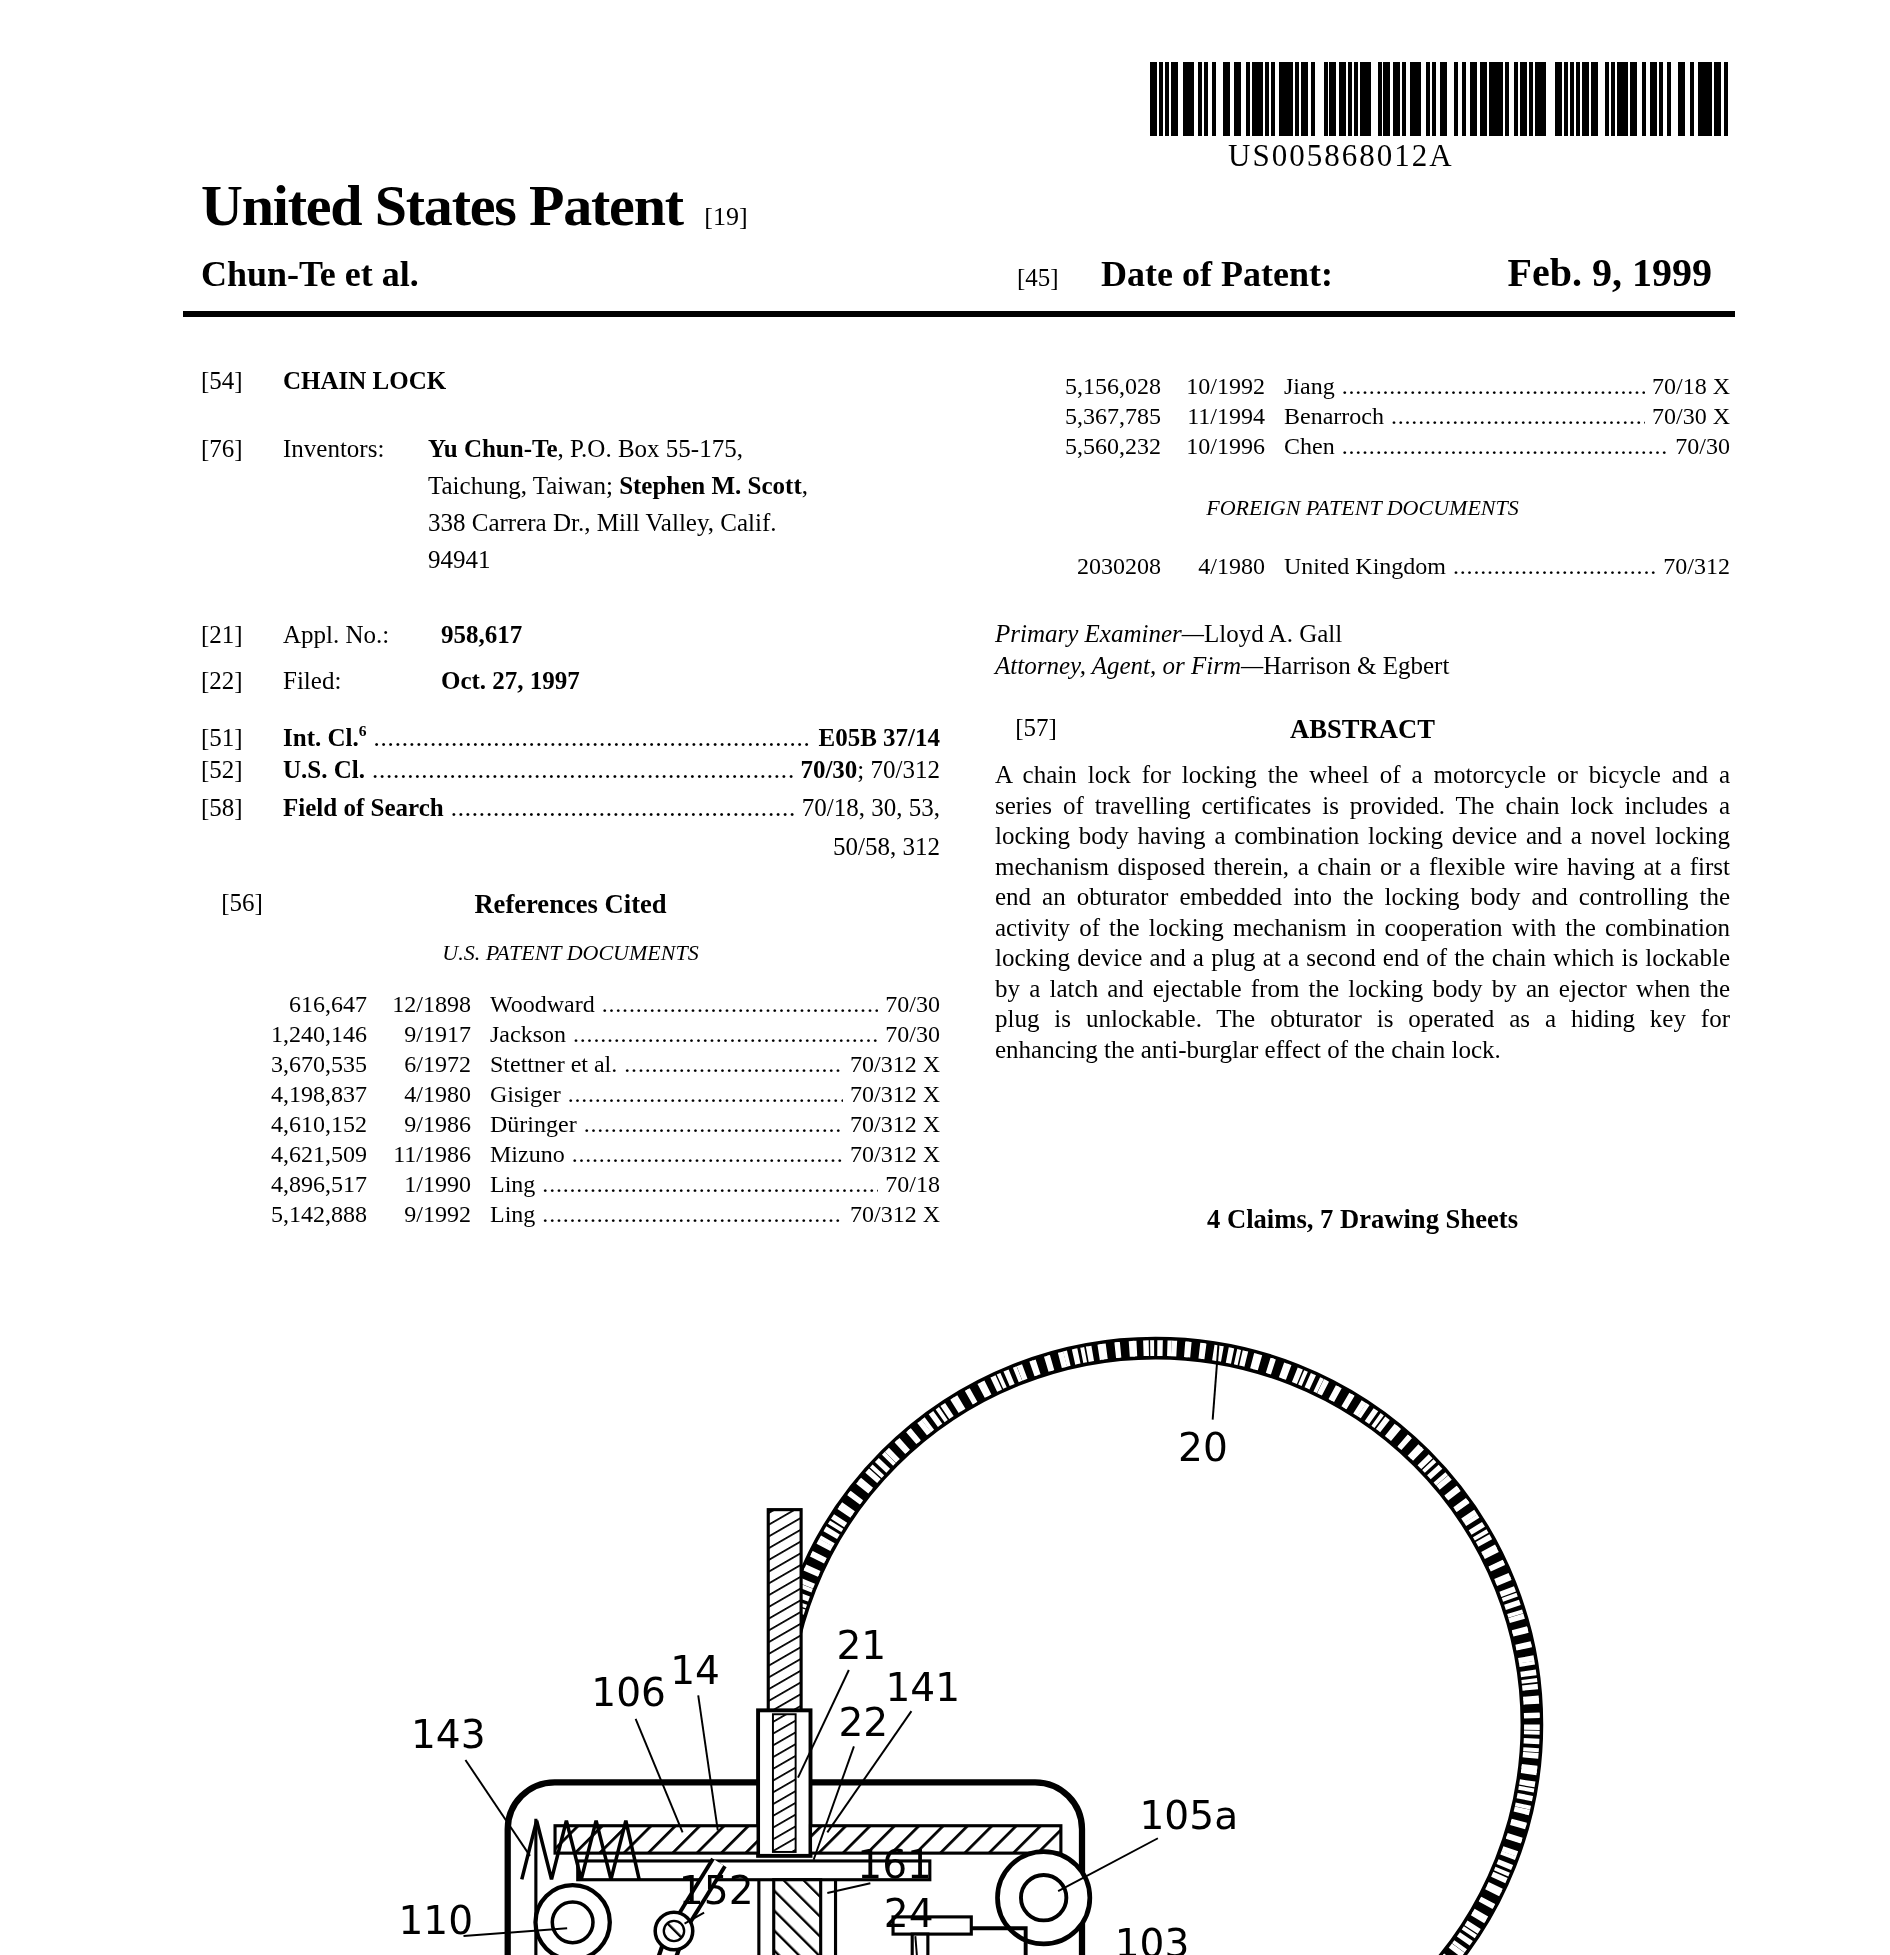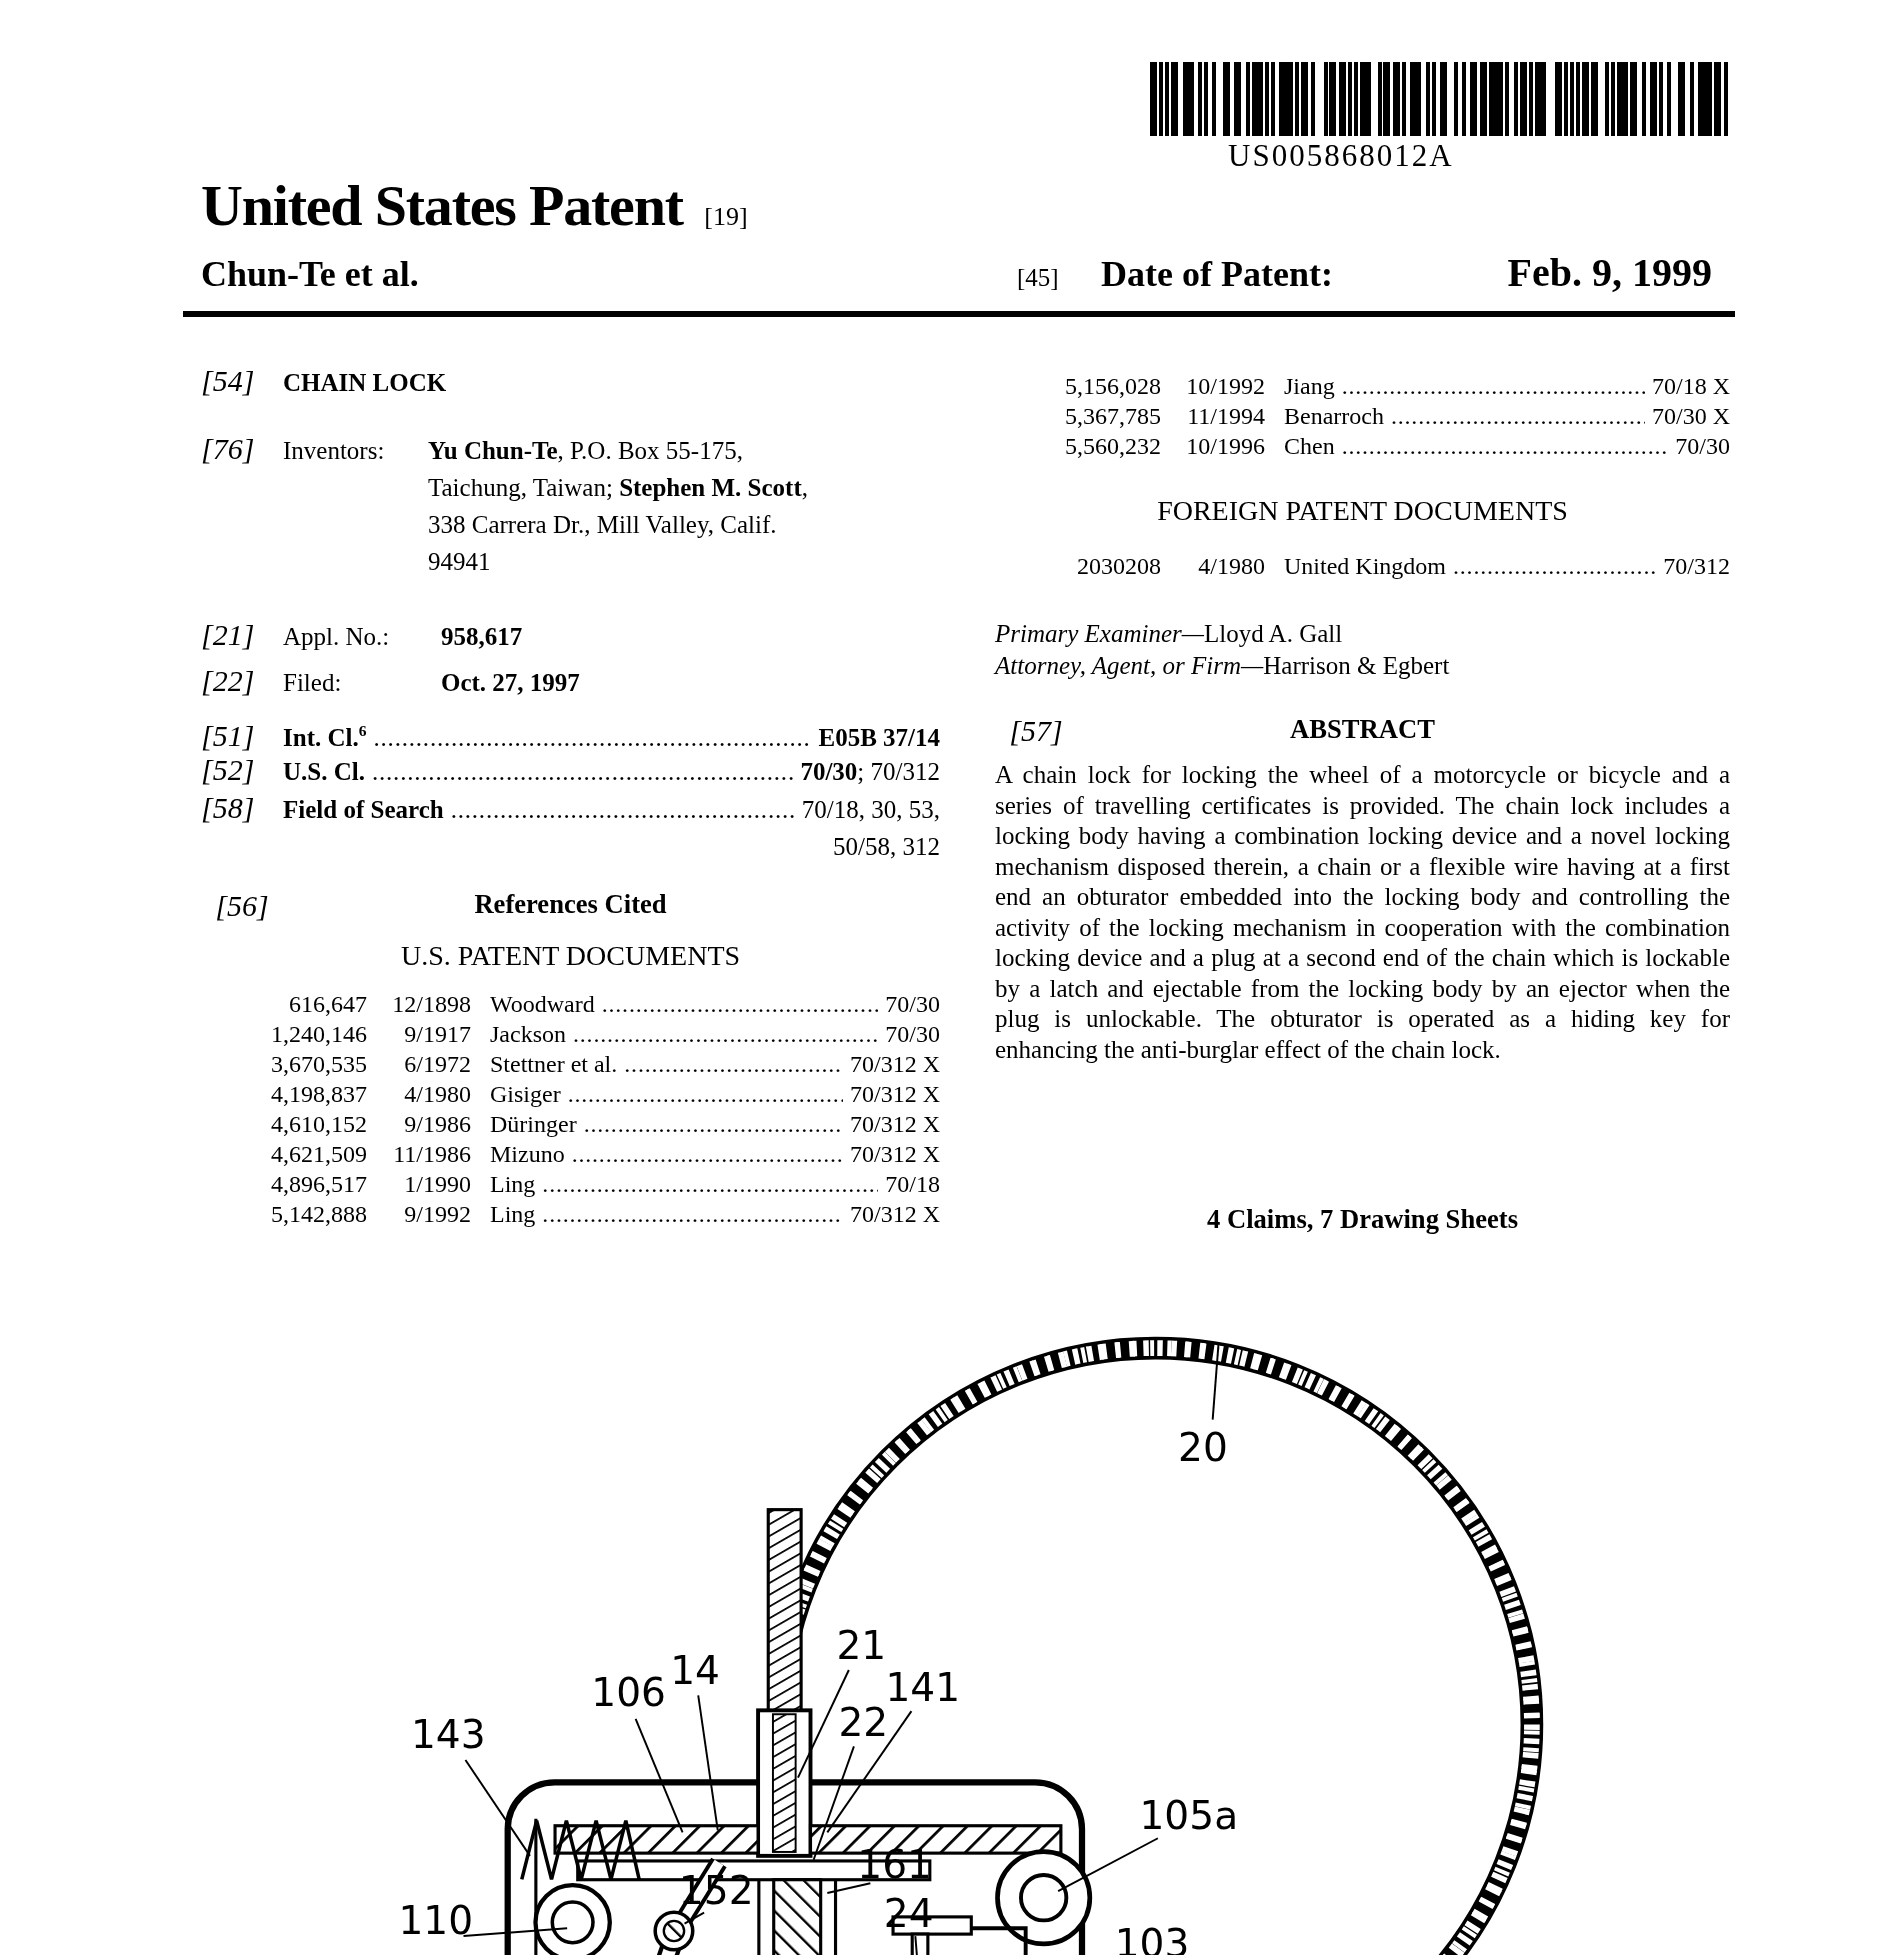--- a/index.html
+++ b/index.html
@@ -22,33 +22,33 @@
   .tag19{font-size:26px;margin-left:21.5px;}
   .authors{font-size:36px;font-weight:bold;}
   .hrow{display:flex;align-items:baseline;}
   .htag{font-size:25px;width:84px;flex:none;}
   .hlabel{font-size:36px;font-weight:bold;}
   .hvalue{font-size:40px;font-weight:bold;margin-left:auto;}
   .rule{background:#000;}
 
   
   .bib{position:absolute;left:0;right:0;display:flex;font-size:25px;line-height:37px;align-items:baseline;}
-  .tag{width:82px;flex:none;font-size:30px;font-style:italic;}
+  .tag{width:82px;flex:none;font-size:25px;}
   .lab405{width:158px;flex:none;}
   .lab370{width:145px;flex:none;}
   .fill{flex:1;display:flex;align-items:baseline;min-width:0;text-align:center;}
   .invblock{flex:1;}
   .invline{line-height:37px;}
   sup{font-size:15.6px;vertical-align:10.2px;}
   .cdots{flex:1;overflow:hidden;white-space:nowrap;margin:0 7px;}
   .cdots::before{content:"....................................................................................................................................................";letter-spacing:0.8px;}
   .rval{white-space:nowrap;}
   .center-row{position:absolute;left:0;right:0;text-align:center;}
   .h-refs{font-size:26.6px;font-weight:bold;}
-  .h-docs{font-size:28px;}
+  .h-docs{font-size:22px;font-style:italic;}
   .crow{display:flex;align-items:baseline;height:30px;line-height:30px;font-size:24px;}
   .cnum{width:166px;flex:none;text-align:right;}
   .cdate{width:104px;flex:none;text-align:right;}
   .cname{margin-left:19px;white-space:nowrap;}
   .ccls{white-space:nowrap;text-align:right;}
   .rrow{position:absolute;left:0;right:0;font-size:25px;line-height:32px;}
   .abstract{font-size:25px;line-height:30.5px;text-align:justify;}
   .claims{font-size:26.6px;font-weight:bold;}
 
   

